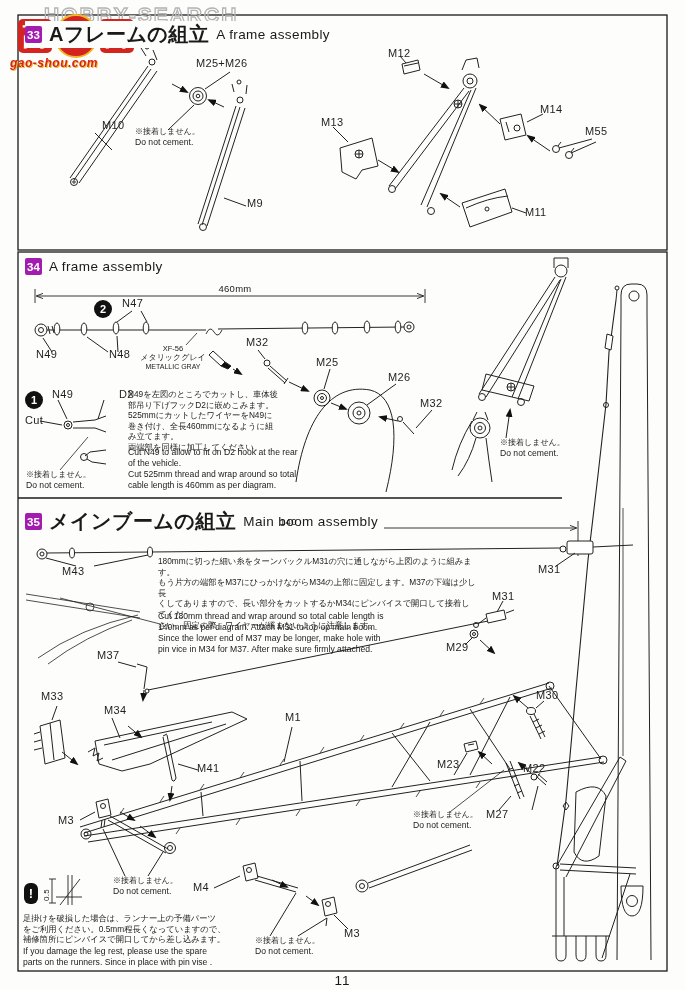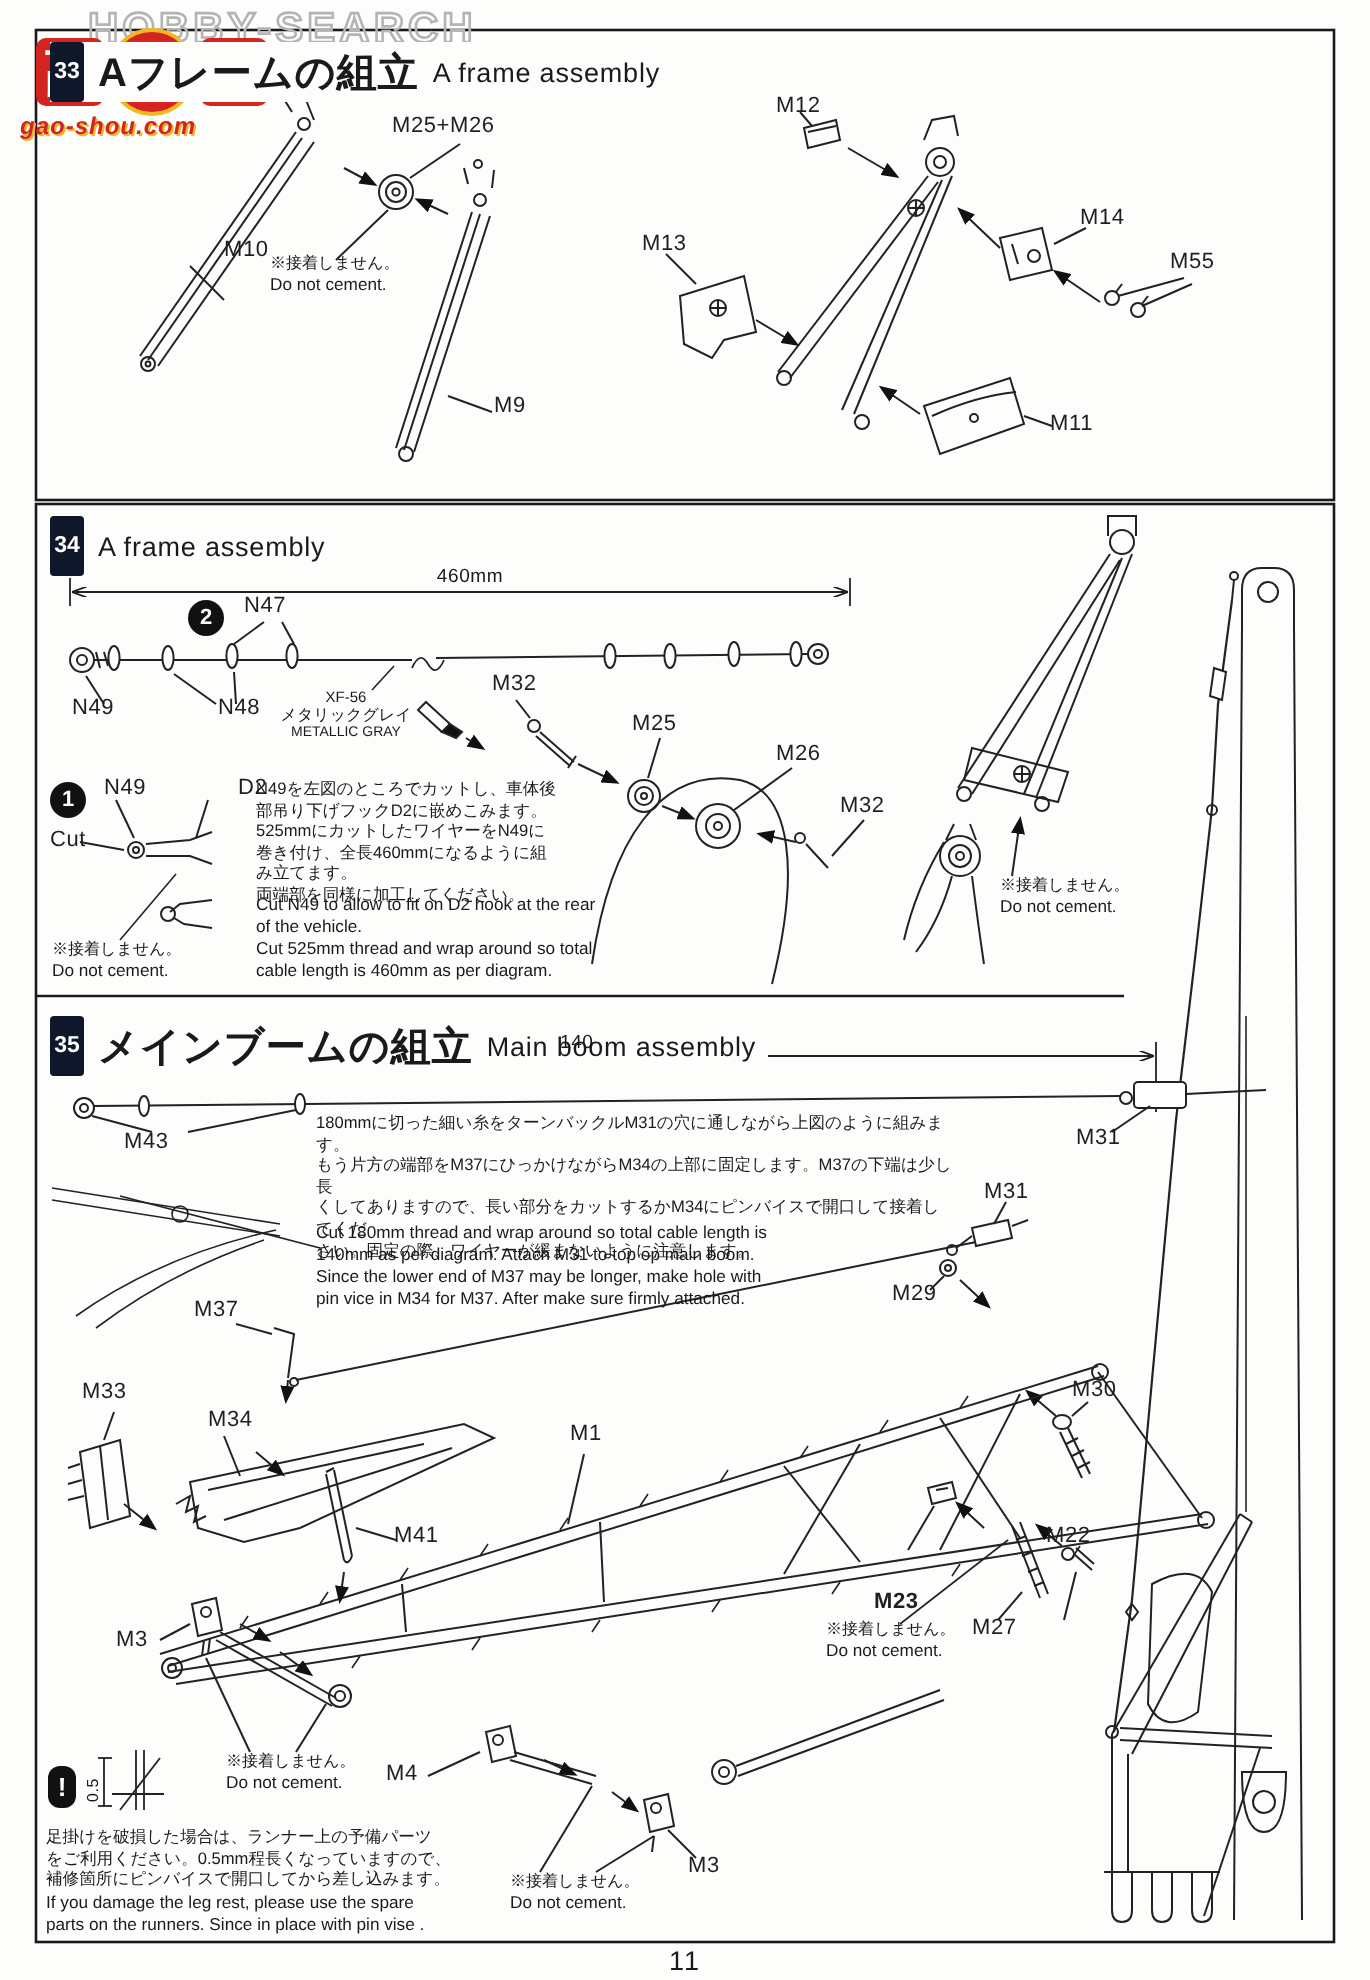--- a/index.html
+++ b/index.html
@@ -7,21 +7,21 @@
   svg.art{position:absolute;left:0;top:0;}
   .abs{position:absolute;}
   .lbl{position:absolute;font-size:11px;letter-spacing:.3px;color:#1f1f1f;white-space:nowrap;}
   .note{position:absolute;line-height:1.2;}
   .note .jp{font-size:8px;display:block;}
   .note .en{font-size:8.6px;display:block;}
   .txt{position:absolute;white-space:pre-line;line-height:1.28;}
   .txt.jp{font-size:8.3px;}
   .txt.en{font-size:8.6px;}
   .titlerow{position:absolute;display:flex;align-items:center;gap:7px;background:#fdfdfc;padding-right:6px;}
-  .badge{width:17px;height:30px;background:#0f172a;color:#fff;font-weight:bold;font-size:11.5px;display:flex;align-items:center;justify-content:center;border-radius:2px;}
+  .badge{width:17px;height:17px;background:#a21caf;color:#fff;font-weight:bold;font-size:11.5px;display:flex;align-items:center;justify-content:center;border-radius:2px;}
   .tjp{font-size:20px;font-weight:bold;letter-spacing:.5px;}
   .ten{font-size:13.5px;letter-spacing:.4px;}
   .numcirc{position:absolute;width:18px;height:18px;border-radius:50%;background:#111;color:#fff;font-weight:bold;font-size:11px;display:flex;align-items:center;justify-content:center;}
   .warn{position:absolute;width:14px;height:21px;background:#111;border-radius:6px;color:#fff;font-weight:bold;font-size:13px;display:flex;align-items:center;justify-content:center;}
   .dim{position:absolute;font-size:9.5px;letter-spacing:.3px;}
   .rot{transform:rotate(-90deg);transform-origin:left top;}
   
   .wm-hobby{position:absolute;left:44px;top:3px;font-size:21px;font-weight:bold;letter-spacing:2px;color:transparent;-webkit-text-stroke:1.3px #b4b4b4;}
   .wm-logo{position:absolute;left:18px;top:14px;display:flex;align-items:center;gap:2px;}
   .wm-sq{width:34px;height:34px;background:#d42420;color:#fff;border-radius:5px;font-size:26px;font-weight:bold;display:flex;align-items:center;justify-content:center;}
@@ -458,21 +458,21 @@
   <div class="wm-sq">网</div>
 </div>
 <div class="wm-site">gao-shou.com</div>
 
 <div class="titlerow" style="left:25px;top:21px;">
   <div class="badge">33</div>
   <div class="tjp">Aフレームの組立</div>
   <div class="ten">A frame assembly</div>
 </div>
 <span class="lbl" style="left:196px;top:57px;">M25+M26</span>
-<span class="lbl" style="left:68px;top:119px;padding-left:44px;">M10</span>
+<span class="lbl" style="left:58px;top:119px;padding-left:44px;">M10</span>
 <div class="note" style="left:135px;top:127px;">
   <span class="jp">※接着しません。</span>
       <span class="en">Do not cement.</span>
 </div>
 <span class="lbl" style="left:247px;top:197px;">M9</span>
 <span class="lbl" style="left:388px;top:47px;">M12</span>
 <span class="lbl" style="left:321px;top:116px;">M13</span>
 <span class="lbl" style="left:540px;top:103px;">M14</span>
 <span class="lbl" style="left:585px;top:125px;">M55</span>
 <span class="lbl" style="left:525px;top:206px;">M11</span>
@@ -546,21 +546,21 @@
 <div class="note" style="left:113px;top:876px;">
   <span class="jp">※接着しません。</span>
       <span class="en">Do not cement.</span>
 </div>
 <span class="lbl" style="left:193px;top:881px;">M4</span>
 <span class="lbl" style="left:344px;top:927px;">M3</span>
 <div class="note" style="left:255px;top:936px;">
   <span class="jp">※接着しません。</span>
       <span class="en">Do not cement.</span>
 </div>
-<span class="lbl" style="left:437px;top:795px;font-weight:bold;">M23</span>
+<span class="lbl" style="left:437px;top:758px;">M23</span>
 <span class="lbl" style="left:486px;top:808px;">M27</span>
 <span class="lbl" style="left:523px;top:762px;">M22</span>
 <div class="note" style="left:413px;top:810px;">
   <span class="jp">※接着しません。</span>
       <span class="en">Do not cement.</span>
 </div>
 <div class="warn" style="left:24px;top:883px;">!</div>
 <span class="dim rot" style="left:42px;top:901px;font-size:8px;">0.5</span>
 <div class="txt jp" style="left:23px;top:913px;width:220px;">足掛けを破損した場合は、ランナー上の予備パーツ
 をご利用ください。0.5mm程長くなっていますので、

